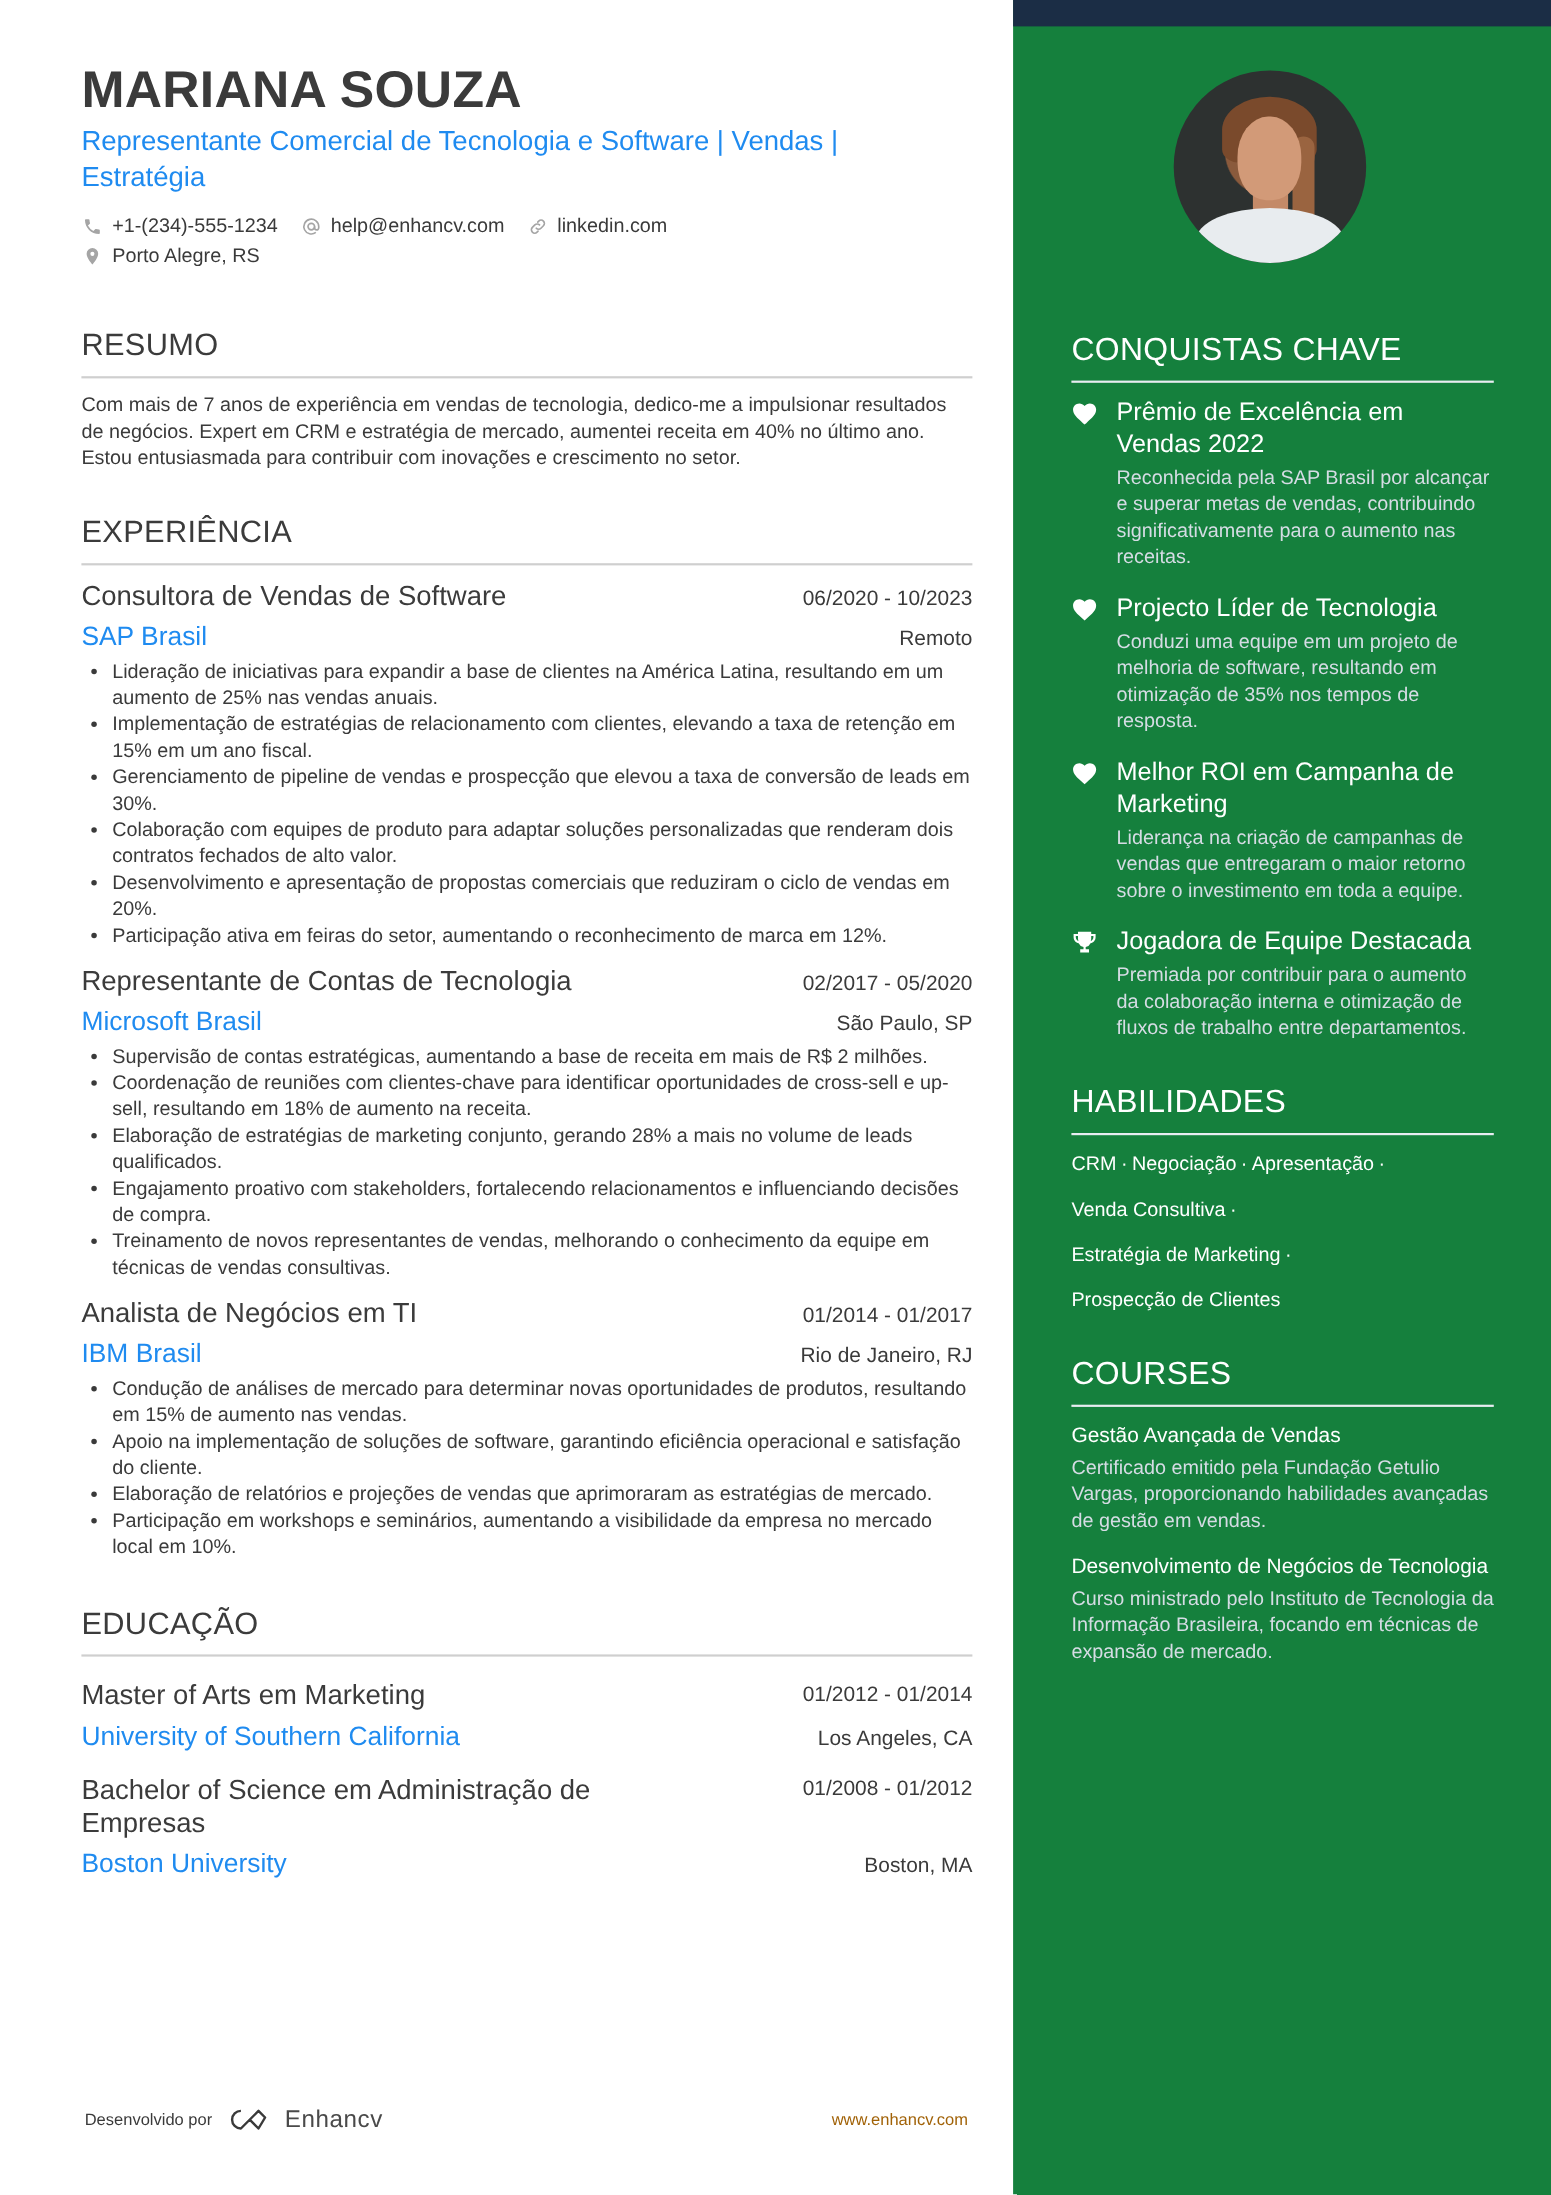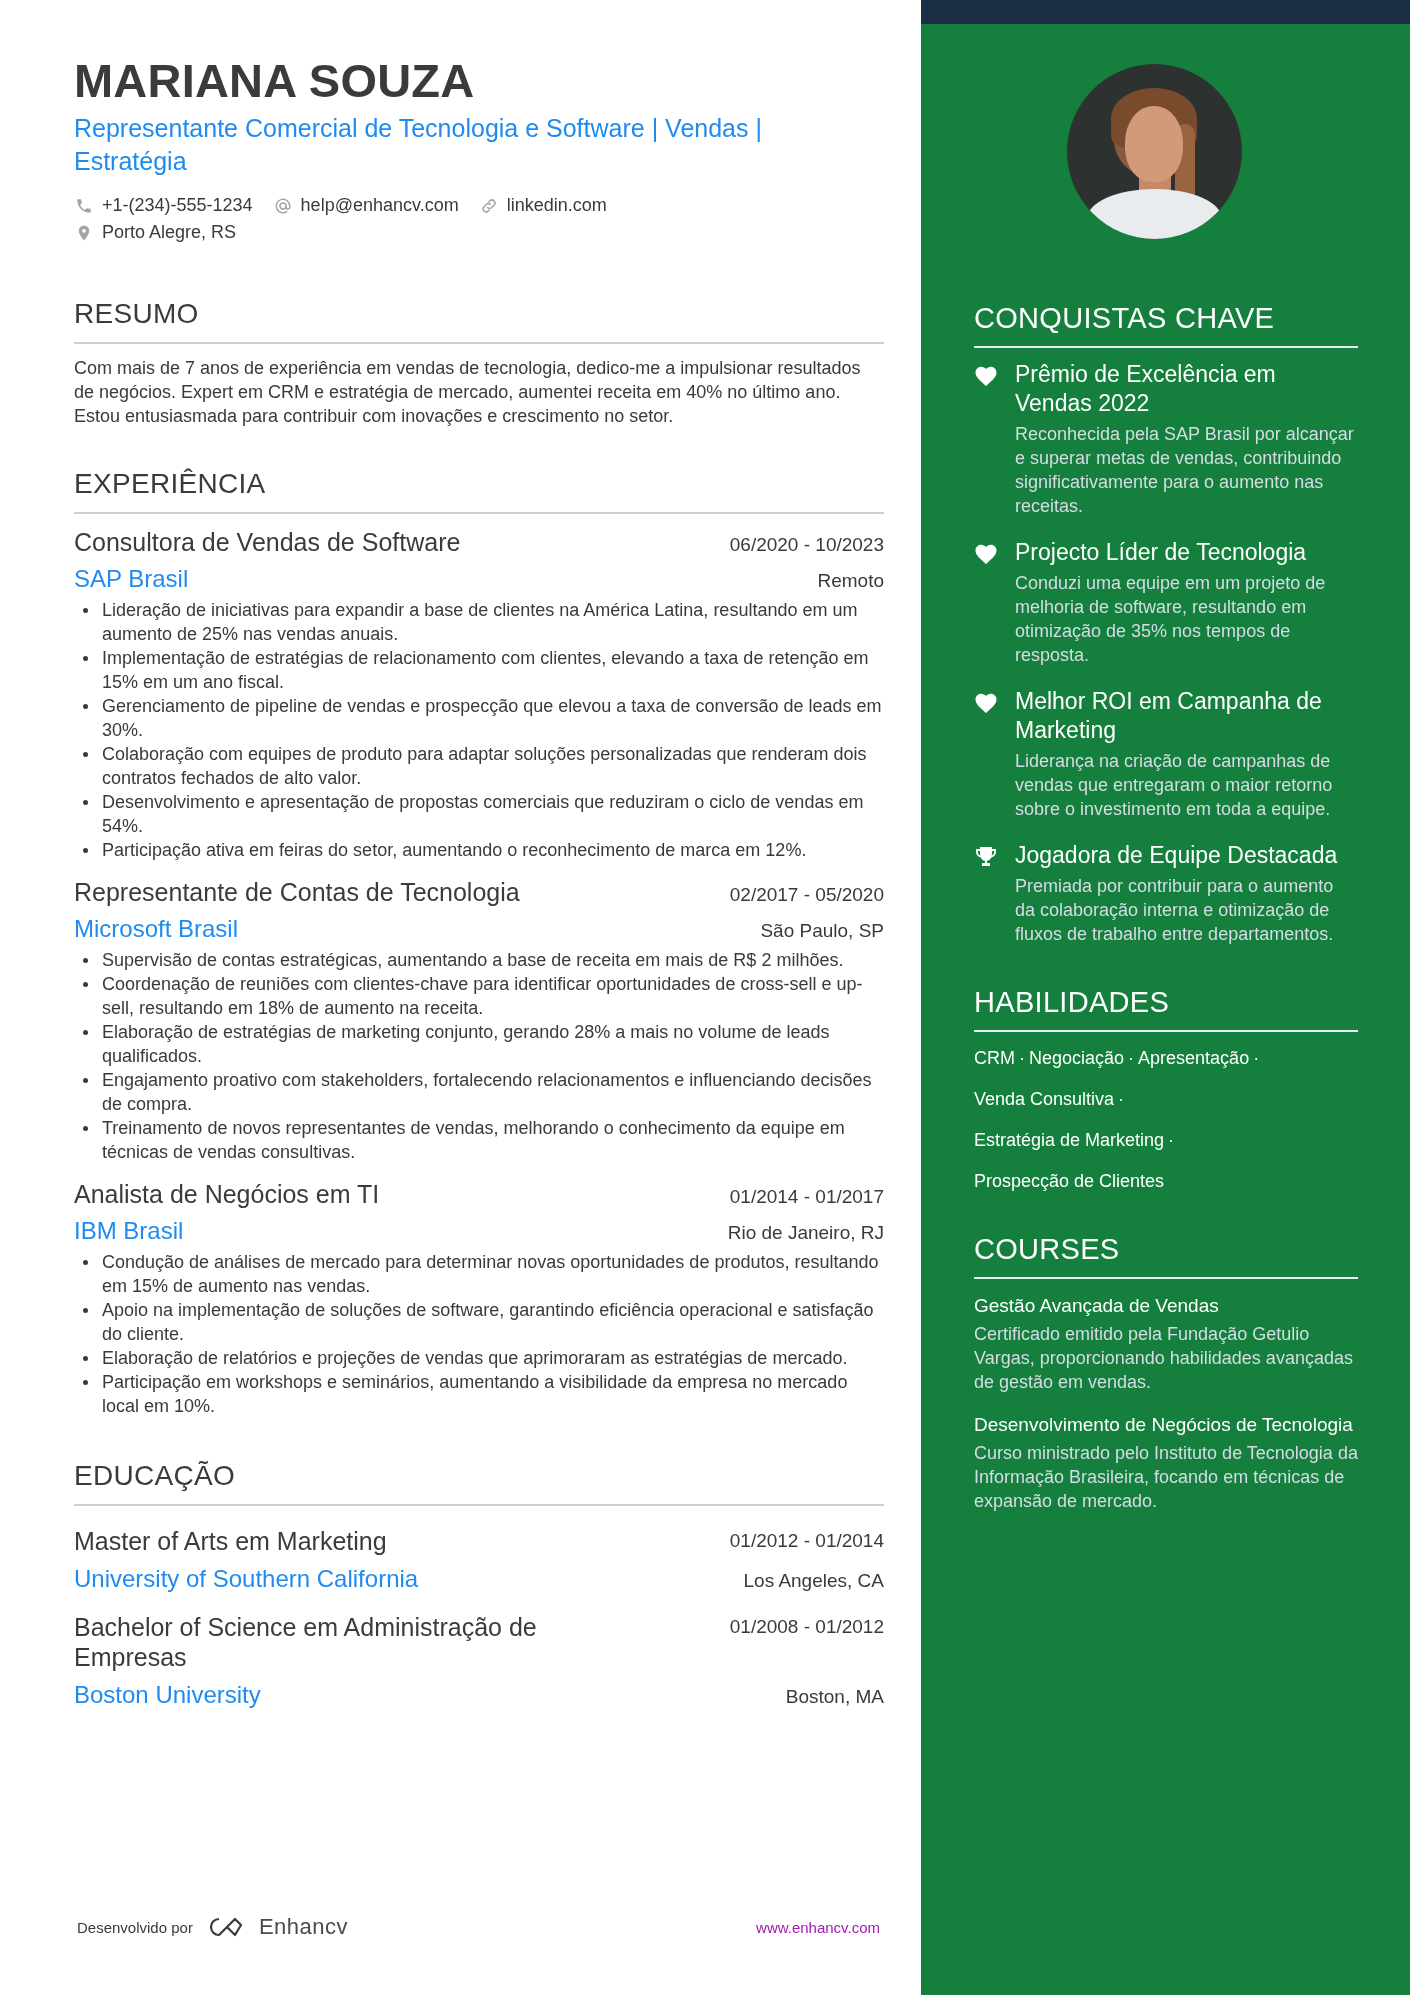--- a/index.html
+++ b/index.html
@@ -43,21 +43,21 @@
     .edu-date { font-size: 19px; color: #3a3a3a; margin-top: 4px; }
     .edu-sub { display: flex; justify-content: space-between; align-items: baseline; margin-top: 8px; }
     .school { font-size: 24px; color: #1f8bf0; line-height: 30px; }
     .edu-loc { font-size: 19px; color: #3a3a3a; }
 
     .footer { position: absolute; left: 77px; top: 1914px; width: 803px; display: flex; justify-content: space-between; align-items: center; }
     .footer-left { display: flex; align-items: center; font-size: 15px; color: #3a3a3a; }
     .footer-logo { display: flex; align-items: center; margin-left: 12px; }
     .footer-logo svg { width: 46px; height: 26px; }
     .footer-brand { font-size: 22px; color: #4a4a4a; margin-left: 8px; letter-spacing: 0.5px; text-align: center; }
-    .footer-right { font-size: 15px; color: #a21caf; }
+    .footer-right { font-size: 15px; color: #a16207; }
 
     
     .right { position: absolute; left: 921px; top: 0; width: 489px; height: 1995px; background: #15803d; }
     .right-top { position: absolute; left: 0; top: 0; width: 489px; height: 24px; background: #1b2d45; }
     .avatar { position: absolute; left: 146px; top: 64px; width: 175px; height: 175px; border-radius: 50%; overflow: hidden; background: radial-gradient(circle at 50% 42%, #c98d6c 0 22%, #8a5a3c 23% 30%, #2d3130 31% 100%); }
     .avatar .shirt { position: absolute; left: 20px; bottom: -10px; width: 135px; height: 60px; background: #e8ecef; border-radius: 50% 50% 0 0; }
     .avatar .neck { position: absolute; left: 72px; bottom: 30px; width: 32px; height: 40px; background: #c48a68; border-radius: 8px; }
     .avatar .face { position: absolute; left: 58px; top: 42px; width: 58px; height: 76px; background: #d29a78; border-radius: 48% 48% 45% 45%; }
     .avatar .hair { position: absolute; left: 44px; top: 24px; width: 86px; height: 60px; background: #7a4a2c; border-radius: 50% 50% 20% 20%; }
     .avatar .hair-side { position: absolute; left: 108px; top: 60px; width: 20px; height: 80px; background: #9a6440; border-radius: 10px; }
@@ -151,21 +151,21 @@
           </div>
           <div class="job-sub">
             <div class="company">SAP Brasil</div>
             <div class="job-loc">Remoto</div>
           </div>
           <ul class="bullets">
             <li>Lideração de iniciativas para expandir a base de clientes na América Latina, resultando em um aumento de 25% nas vendas anuais.</li>
             <li>Implementação de estratégias de relacionamento com clientes, elevando a taxa de retenção em 15% em um ano fiscal.</li>
             <li>Gerenciamento de pipeline de vendas e prospecção que elevou a taxa de conversão de leads em 30%.</li>
             <li>Colaboração com equipes de produto para adaptar soluções personalizadas que renderam dois contratos fechados de alto valor.</li>
-            <li>Desenvolvimento e apresentação de propostas comerciais que reduziram o ciclo de vendas em 54%.</li>
+            <li>Desenvolvimento e apresentação de propostas comerciais que reduziram o ciclo de vendas em 20%.</li>
             <li>Participação ativa em feiras do setor, aumentando o reconhecimento de marca em 12%.</li>
           </ul>
         </div>
 
         <div class="job" style="margin-top:14px;">
           <div class="job-head">
             <div class="job-title">Representante de Contas de Tecnologia</div>
             <div class="job-date">02/2017 - 05/2020</div>
           </div>
           <div class="job-sub">

